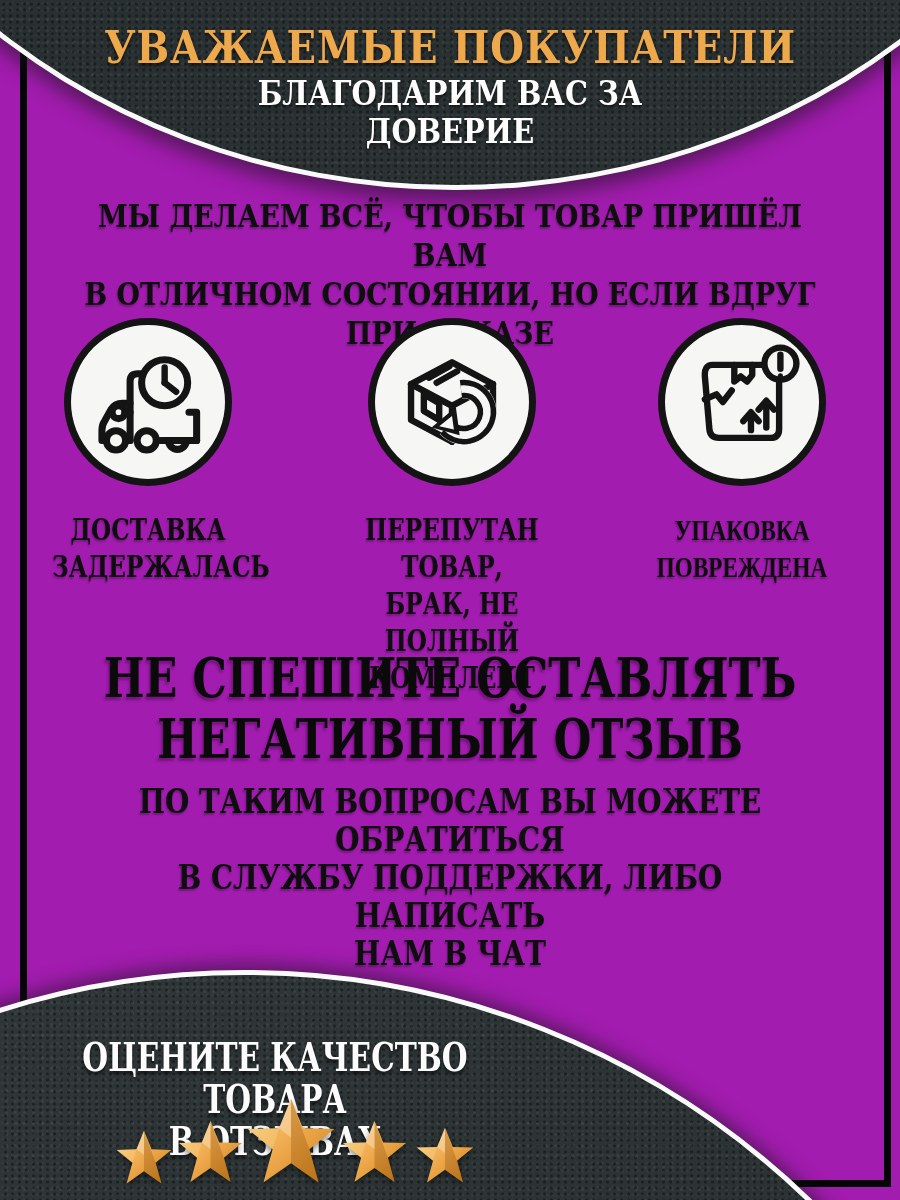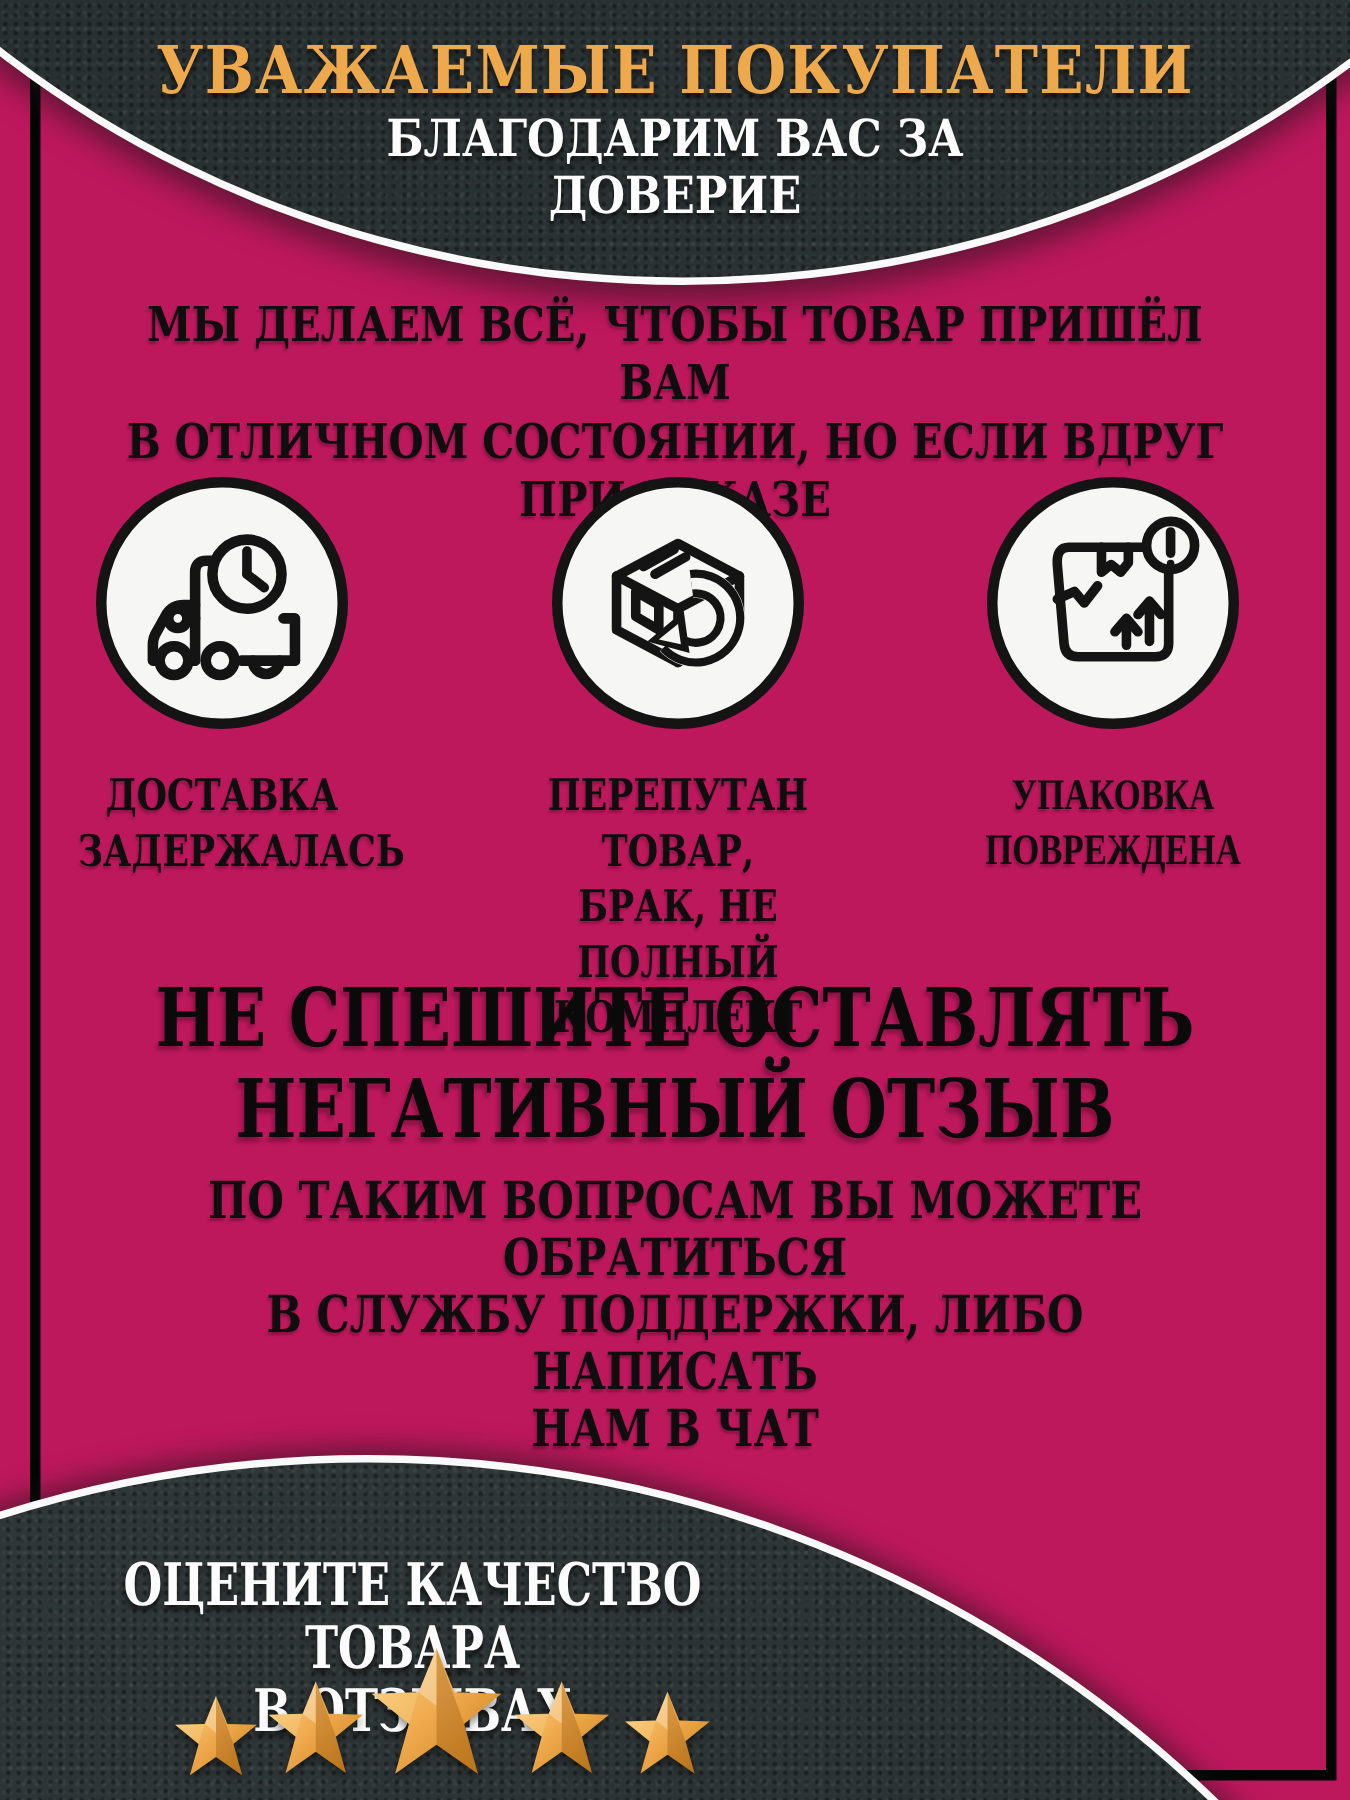--- a/index.html
+++ b/index.html
@@ -1,18 +1,18 @@
 <!DOCTYPE html>
 <html><head>
 <meta charset="utf-8">
 <style>
   html,body{margin:0;padding:0;background:#9a9a9a;}
   .canvas{
     position:relative;width:900px;height:1200px;overflow:hidden;
-    background:#be185d;
+    background:#a21caf;
     font-family:"DejaVu Serif","Liberation Serif",serif;
   }
   
   .frame{
     position:absolute;left:20px;top:6px;right:9px;bottom:13px;
     border:7px solid #050505;z-index:1;
   }
   
   .texture{
     background-color:#2b3233;

